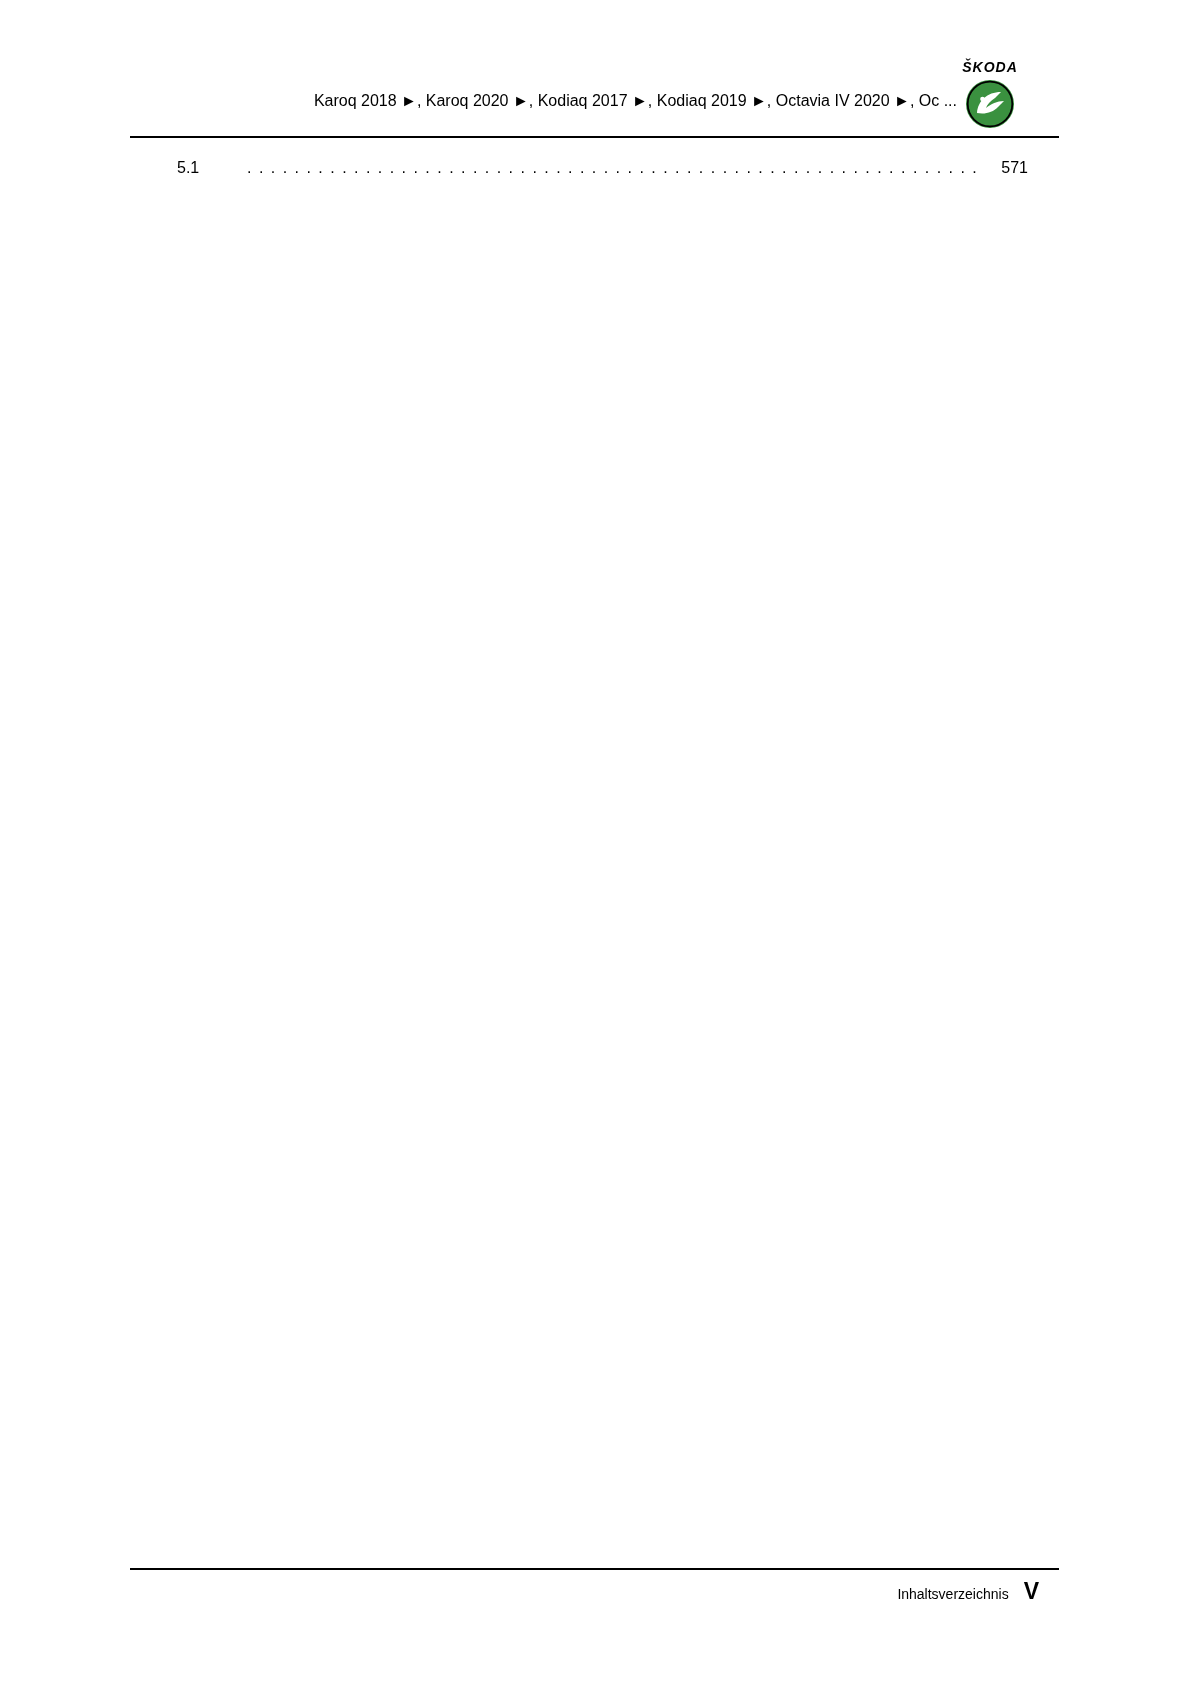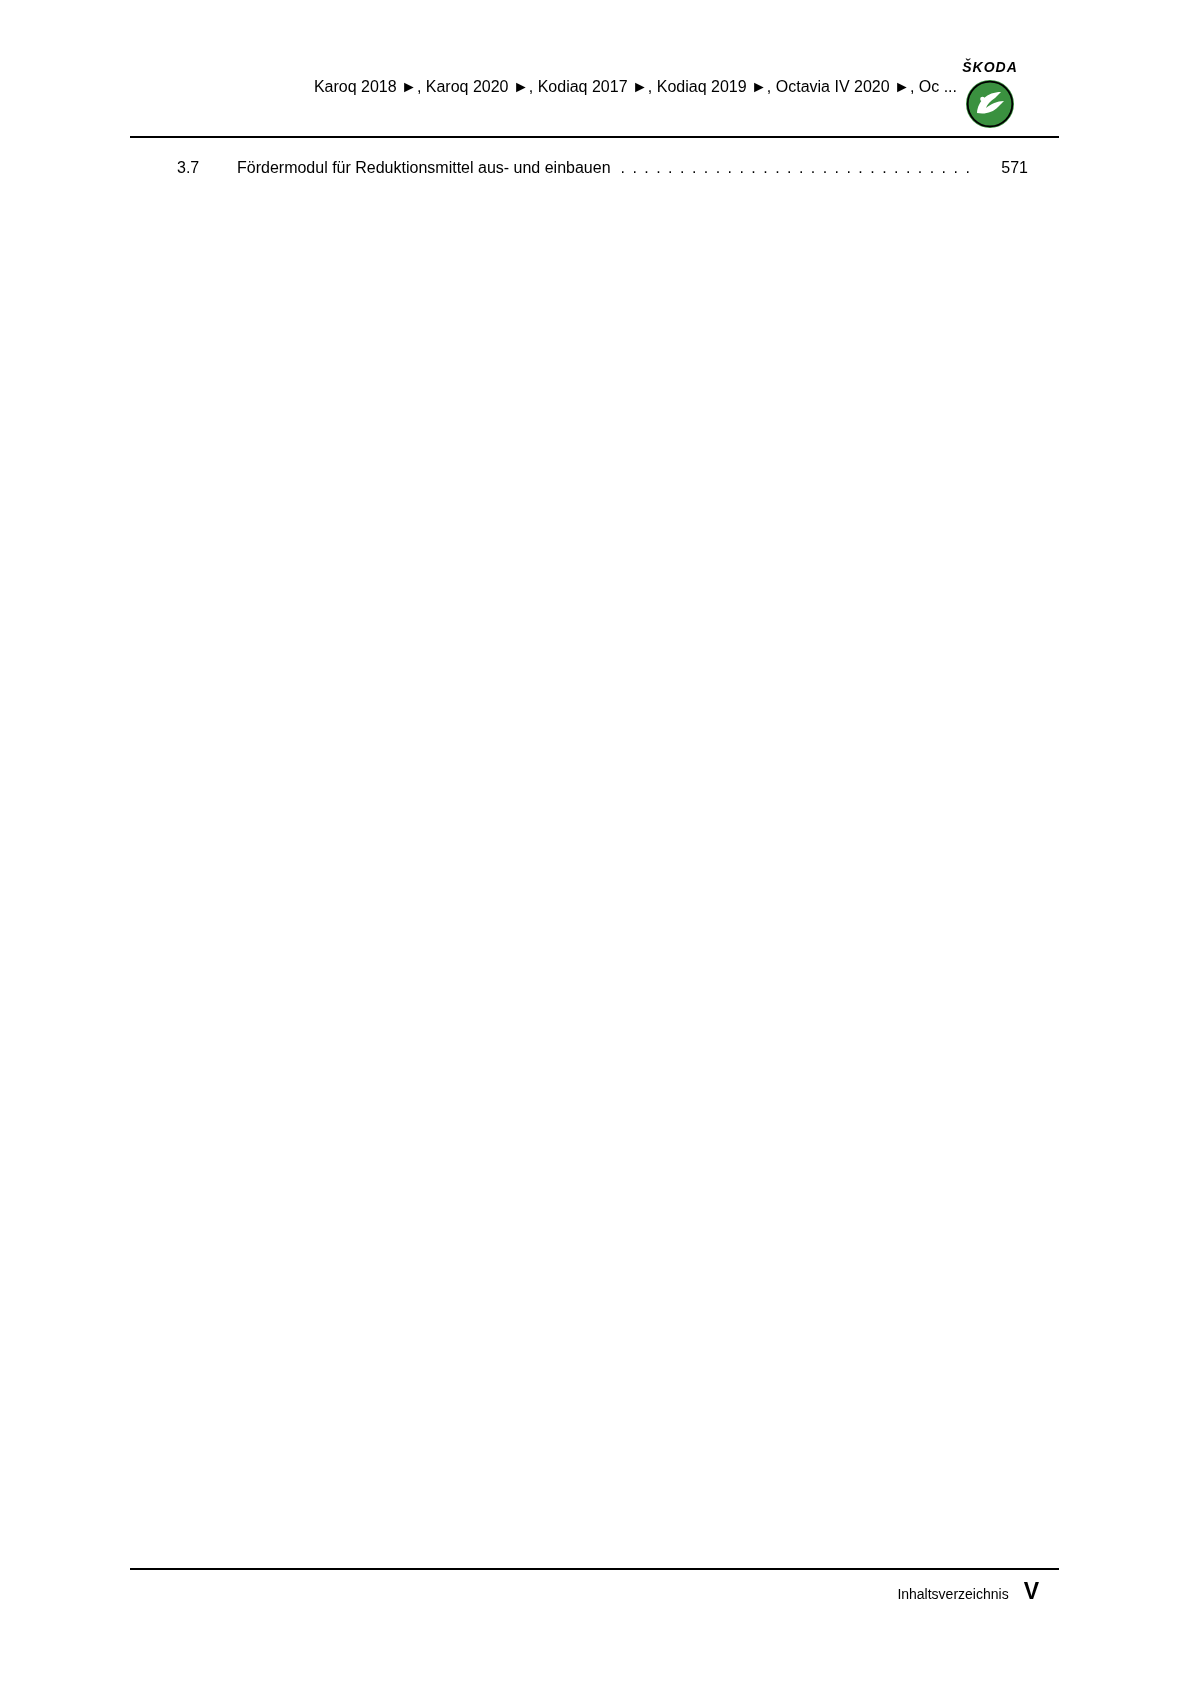--- a/index.html
+++ b/index.html
@@ -9,21 +9,21 @@
     height: 1684px;
     background: #ffffff;
     font-family: "Liberation Sans", "DejaVu Sans", sans-serif;
     color: #000;
     overflow: hidden;
   }
 
   
   .head-text {
     position: absolute;
-    top: 74px;
+    top: 88px;
     right: 234px;
     text-align: right;
     font-size: 16px;
     line-height: 26px;
     white-space: nowrap;
   }
   .logo {
     position: absolute;
     top: 58px;
     left: 957px;
@@ -107,22 +107,21 @@
       <circle cx="25" cy="25" r="22.3" fill="none" stroke="#000000" stroke-width="1.8"></circle>
       <path d="M12 34 C 13 22, 22 13, 36 13 L 30 19 C 25 22, 22 26, 21 29 C 26 25, 32 22, 39 22 L 33 28 C 28 33.5, 20 35.5, 12 34 Z" fill="#ffffff"></path>
       <circle cx="17.5" cy="20" r="2.3" fill="#ffffff"></circle>
     </svg>
   </div>
 
   <div class="rule rule-top"></div>
 
   <main id="toc" class="toc">
       <div class="row sub">
-    <span class="num">3.7</span>
-    <span class="title">Fördermodul für Reduktionsmittel aus- und einbauen</span>
+    <span class="num">5.1</span>
     <span class="dots"></span>
     <span class="page">571</span>
   </div>
     </main>
 
   <div class="rule rule-bottom"></div>
 
   <div class="footer-text">
     <span class="footer-label">Inhaltsverzeichnis</span>
     <span class="footer-page">V</span>

